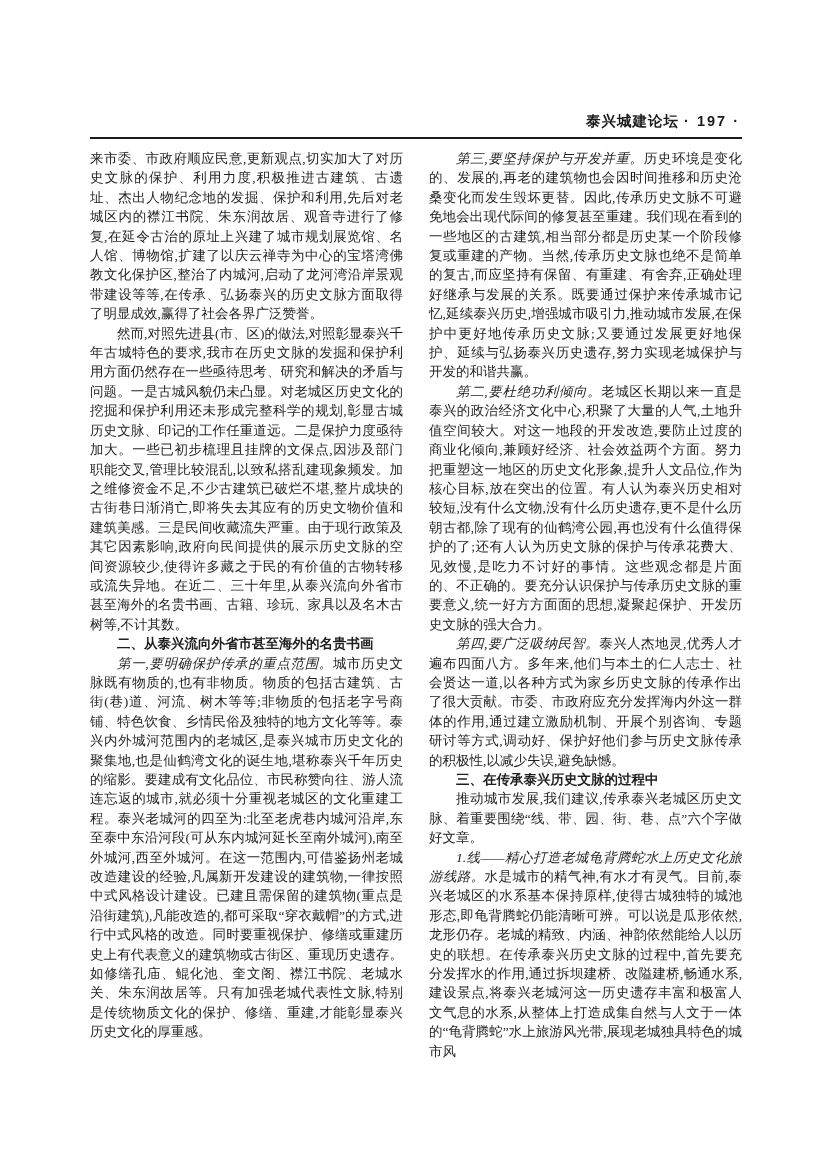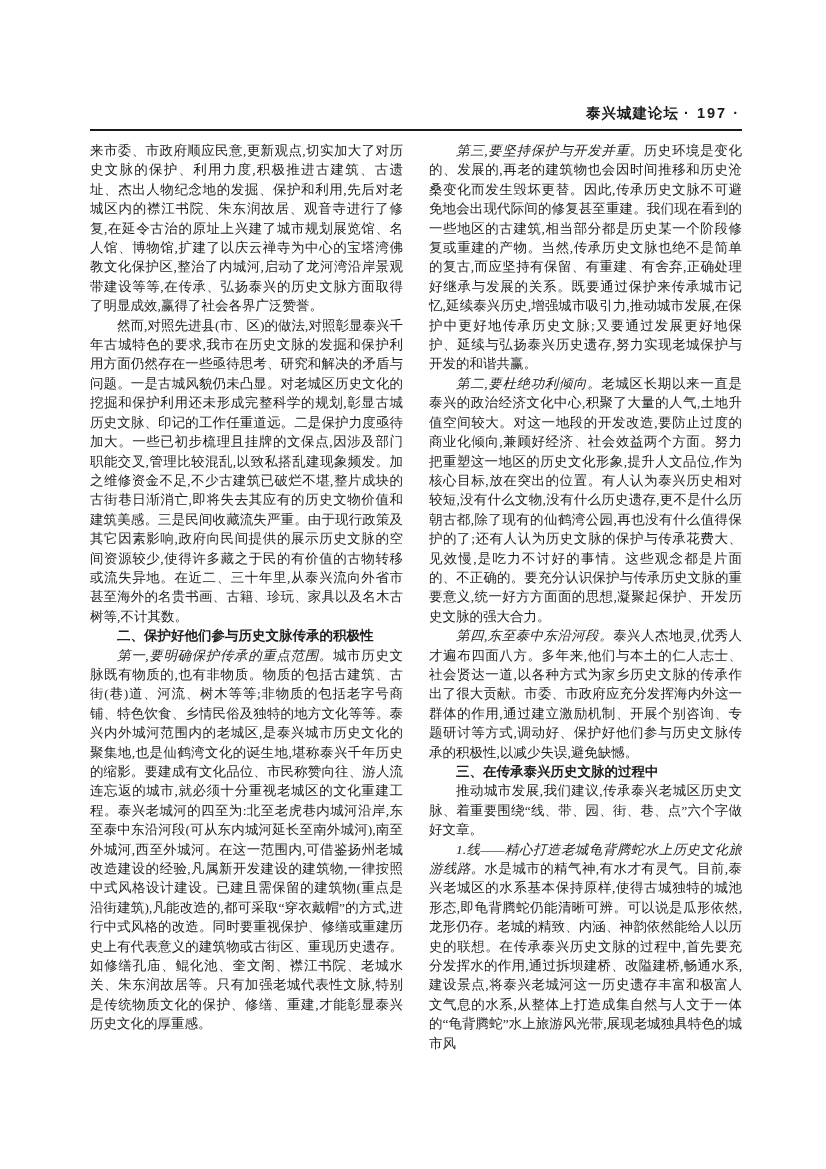--- a/index.html
+++ b/index.html
@@ -12,21 +12,21 @@
     width: 826px;
     height: 1169px;
     background: #ffffff;
     overflow: hidden;
     font-family: "Liberation Serif", "DejaVu Serif", serif;
     color: #1f1f1f;
   }
   .content {
     position: absolute;
     left: 90px;
-    top: 104px;
+    top: 112px;
     width: 652px;
   }
   .header-row {
     text-align: right;
     font-family: "Liberation Sans", "DejaVu Sans", sans-serif;
     font-weight: 700;
     font-size: 14.5px;
     line-height: 18px;
     color: #1a1a1a;
     padding-right: 2px;
@@ -77,24 +77,24 @@
     <div class="header-row">
       <span>泰兴城建论坛</span>
       <span class="page-marker">· 197 ·</span>
     </div>
 
     <hr class="header-rule">
 
     <div class="flow">
         <p class="body">来市委、市政府顺应民意,更新观点,切实加大了对历史文脉的保护、利用力度,积极推进古建筑、古遗址、杰出人物纪念地的发掘、保护和利用,先后对老城区内的襟江书院、朱东润故居、观音寺进行了修复,在延令古治的原址上兴建了城市规划展览馆、名人馆、博物馆,扩建了以庆云禅寺为中心的宝塔湾佛教文化保护区,整治了内城河,启动了龙河湾沿岸景观带建设等等,在传承、弘扬泰兴的历史文脉方面取得了明显成效,赢得了社会各界广泛赞誉。</p>
         <p class="body indent">然而,对照先进县(市、区)的做法,对照彰显泰兴千年古城特色的要求,我市在历史文脉的发掘和保护利用方面仍然存在一些亟待思考、研究和解决的矛盾与问题。一是古城风貌仍未凸显。对老城区历史文化的挖掘和保护利用还未形成完整科学的规划,彰显古城历史文脉、印记的工作任重道远。二是保护力度亟待加大。一些已初步梳理且挂牌的文保点,因涉及部门职能交叉,管理比较混乱,以致私搭乱建现象频发。加之维修资金不足,不少古建筑已破烂不堪,整片成块的古街巷日渐消亡,即将失去其应有的历史文物价值和建筑美感。三是民间收藏流失严重。由于现行政策及其它因素影响,政府向民间提供的展示历史文脉的空间资源较少,使得许多藏之于民的有价值的古物转移或流失异地。在近二、三十年里,从泰兴流向外省市甚至海外的名贵书画、古籍、珍玩、家具以及名木古树等,不计其数。</p>
-        <p class="heading indent">二、保护好他们参与历史文脉传承的积极性</p>
+        <p class="heading indent">二、从泰兴流向外省市甚至海外的名贵书画</p>
         <p class="body indent"><span class="kai">第一,要明确保护传承的重点范围。</span>城市历史文脉既有物质的,也有非物质。物质的包括古建筑、古街(巷)道、河流、树木等等;非物质的包括老字号商铺、特色饮食、乡情民俗及独特的地方文化等等。泰兴内外城河范围内的老城区,是泰兴城市历史文化的聚集地,也是仙鹤湾文化的诞生地,堪称泰兴千年历史的缩影。要建成有文化品位、市民称赞向往、游人流连忘返的城市,就必须十分重视老城区的文化重建工程。泰兴老城河的四至为:北至老虎巷内城河沿岸,东至泰中东沿河段(可从东内城河延长至南外城河),南至外城河,西至外城河。在这一范围内,可借鉴扬州老城改造建设的经验,凡属新开发建设的建筑物,一律按照中式风格设计建设。已建且需保留的建筑物(重点是沿街建筑),凡能改造的,都可采取“穿衣戴帽”的方式,进行中式风格的改造。同时要重视保护、修缮或重建历史上有代表意义的建筑物或古街区、重现历史遗存。如修缮孔庙、鲲化池、奎文阁、襟江书院、老城水关、朱东润故居等。只有加强老城代表性文脉,特别是传统物质文化的保护、修缮、重建,才能彰显泰兴历史文化的厚重感。</p>
         <p class="body indent"><span class="kai">第三,要坚持保护与开发并重。</span>历史环境是变化的、发展的,再老的建筑物也会因时间推移和历史沧桑变化而发生毁坏更替。因此,传承历史文脉不可避免地会出现代际间的修复甚至重建。我们现在看到的一些地区的古建筑,相当部分都是历史某一个阶段修复或重建的产物。当然,传承历史文脉也绝不是简单的复古,而应坚持有保留、有重建、有舍弃,正确处理好继承与发展的关系。既要通过保护来传承城市记忆,延续泰兴历史,增强城市吸引力,推动城市发展,在保护中更好地传承历史文脉;又要通过发展更好地保护、延续与弘扬泰兴历史遗存,努力实现老城保护与开发的和谐共赢。</p>
         <p class="body indent"><span class="kai">第二,要杜绝功利倾向。</span>老城区长期以来一直是泰兴的政治经济文化中心,积聚了大量的人气,土地升值空间较大。对这一地段的开发改造,要防止过度的商业化倾向,兼顾好经济、社会效益两个方面。努力把重塑这一地区的历史文化形象,提升人文品位,作为核心目标,放在突出的位置。有人认为泰兴历史相对较短,没有什么文物,没有什么历史遗存,更不是什么历朝古都,除了现有的仙鹤湾公园,再也没有什么值得保护的了;还有人认为历史文脉的保护与传承花费大、见效慢,是吃力不讨好的事情。这些观念都是片面的、不正确的。要充分认识保护与传承历史文脉的重要意义,统一好方方面面的思想,凝聚起保护、开发历史文脉的强大合力。</p>
-        <p class="body indent"><span class="kai">第四,东至泰中东沿河段。</span>泰兴人杰地灵,优秀人才遍布四面八方。多年来,他们与本土的仁人志士、社会贤达一道,以各种方式为家乡历史文脉的传承作出了很大贡献。市委、市政府应充分发挥海内外这一群体的作用,通过建立激励机制、开展个别咨询、专题研讨等方式,调动好、保护好他们参与历史文脉传承的积极性,以减少失误,避免缺憾。</p>
+        <p class="body indent"><span class="kai">第四,要广泛吸纳民智。</span>泰兴人杰地灵,优秀人才遍布四面八方。多年来,他们与本土的仁人志士、社会贤达一道,以各种方式为家乡历史文脉的传承作出了很大贡献。市委、市政府应充分发挥海内外这一群体的作用,通过建立激励机制、开展个别咨询、专题研讨等方式,调动好、保护好他们参与历史文脉传承的积极性,以减少失误,避免缺憾。</p>
         <p class="heading indent">三、在传承泰兴历史文脉的过程中</p>
         <p class="body indent">推动城市发展,我们建议,传承泰兴老城区历史文脉、着重要围绕“线、带、园、街、巷、点”六个字做好文章。</p>
         <p class="body indent"><span class="kai">1.线——精心打造老城龟背腾蛇水上历史文化旅游线路。</span>水是城市的精气神,有水才有灵气。目前,泰兴老城区的水系基本保持原样,使得古城独特的城池形态,即龟背腾蛇仍能清晰可辨。可以说是瓜形依然,龙形仍存。老城的精致、内涵、神韵依然能给人以历史的联想。在传承泰兴历史文脉的过程中,首先要充分发挥水的作用,通过拆坝建桥、改隘建桥,畅通水系,建设景点,将泰兴老城河这一历史遗存丰富和极富人文气息的水系,从整体上打造成集自然与人文于一体的“龟背腾蛇”水上旅游风光带,展现老城独具特色的城市风</p>
       </div>
 
   </div>
 </div>
 
 </body></html>

